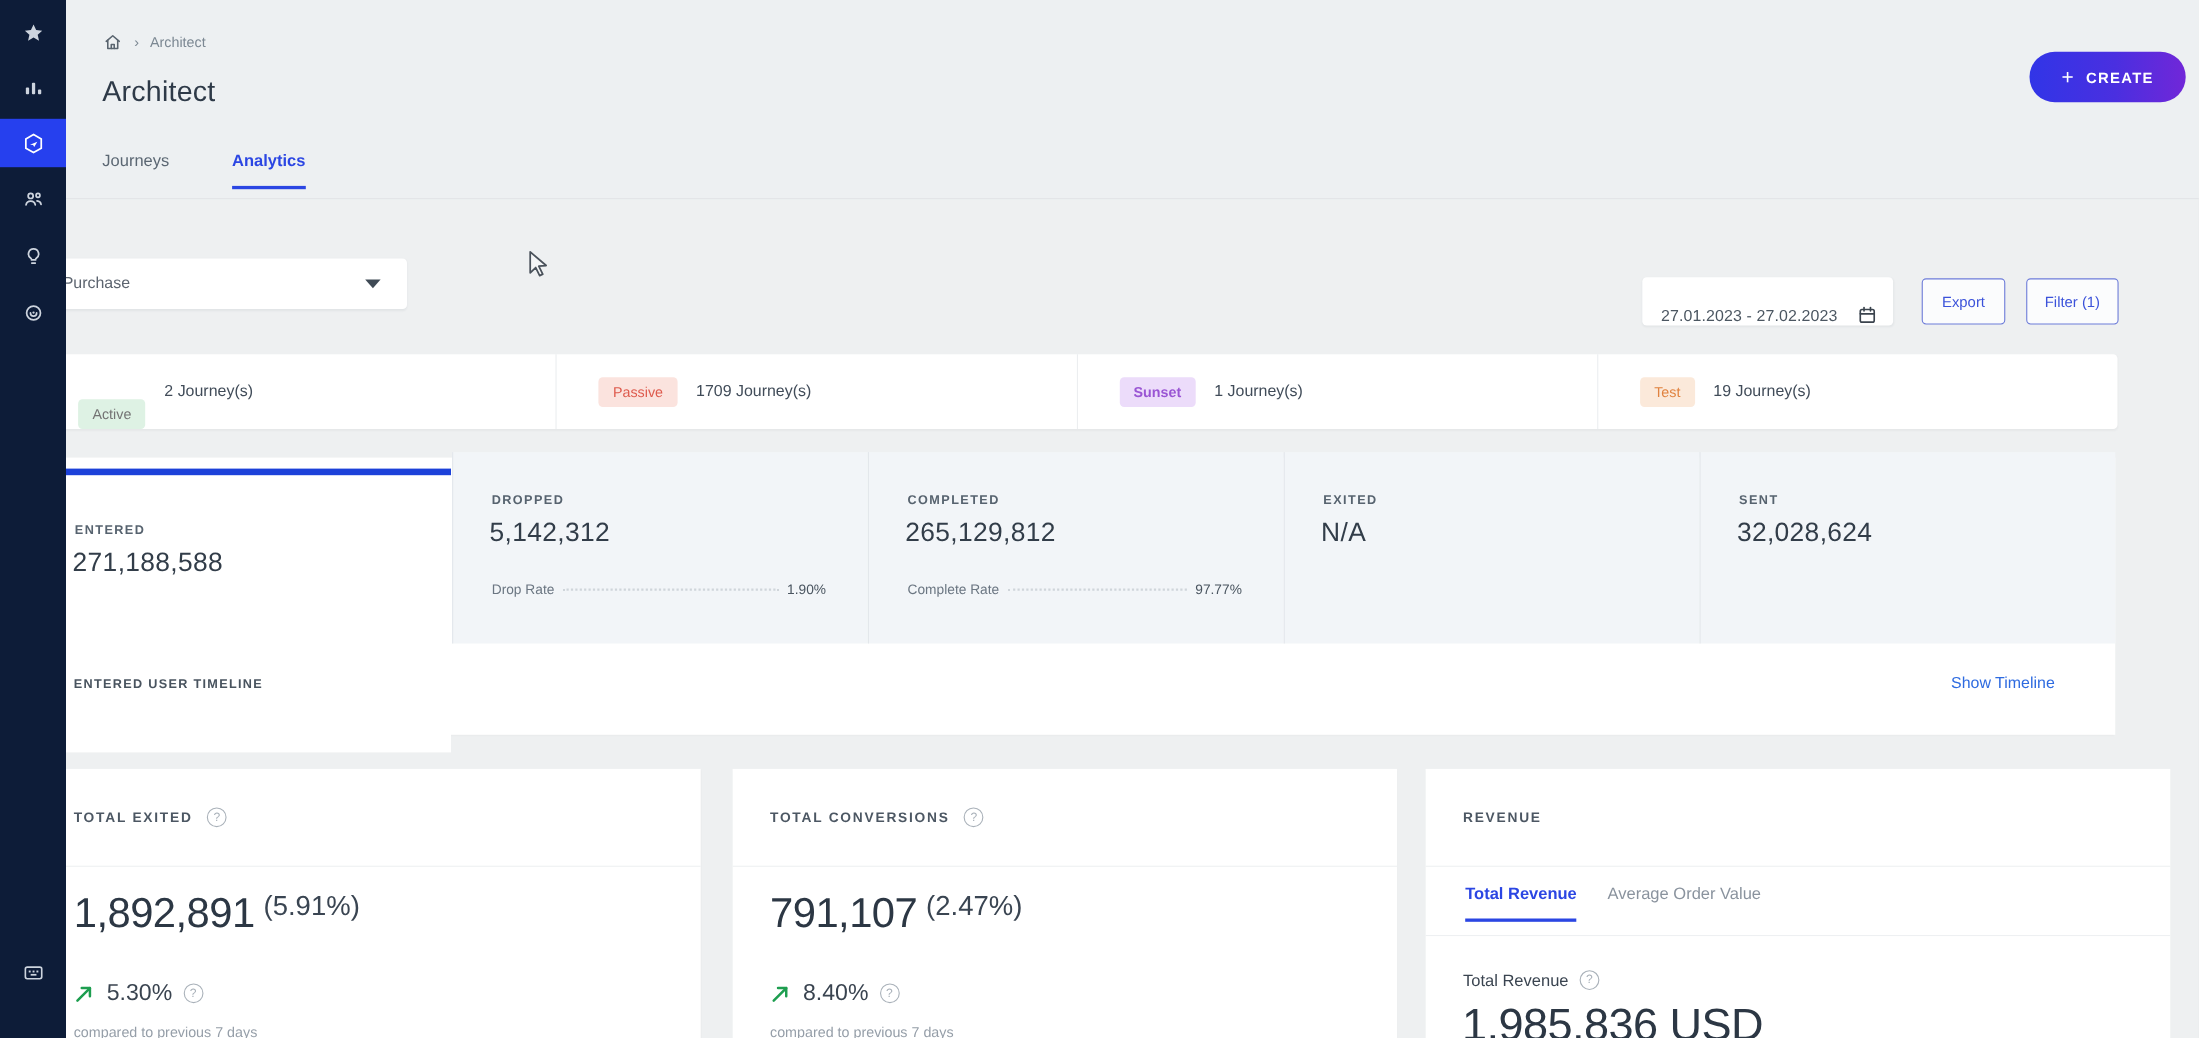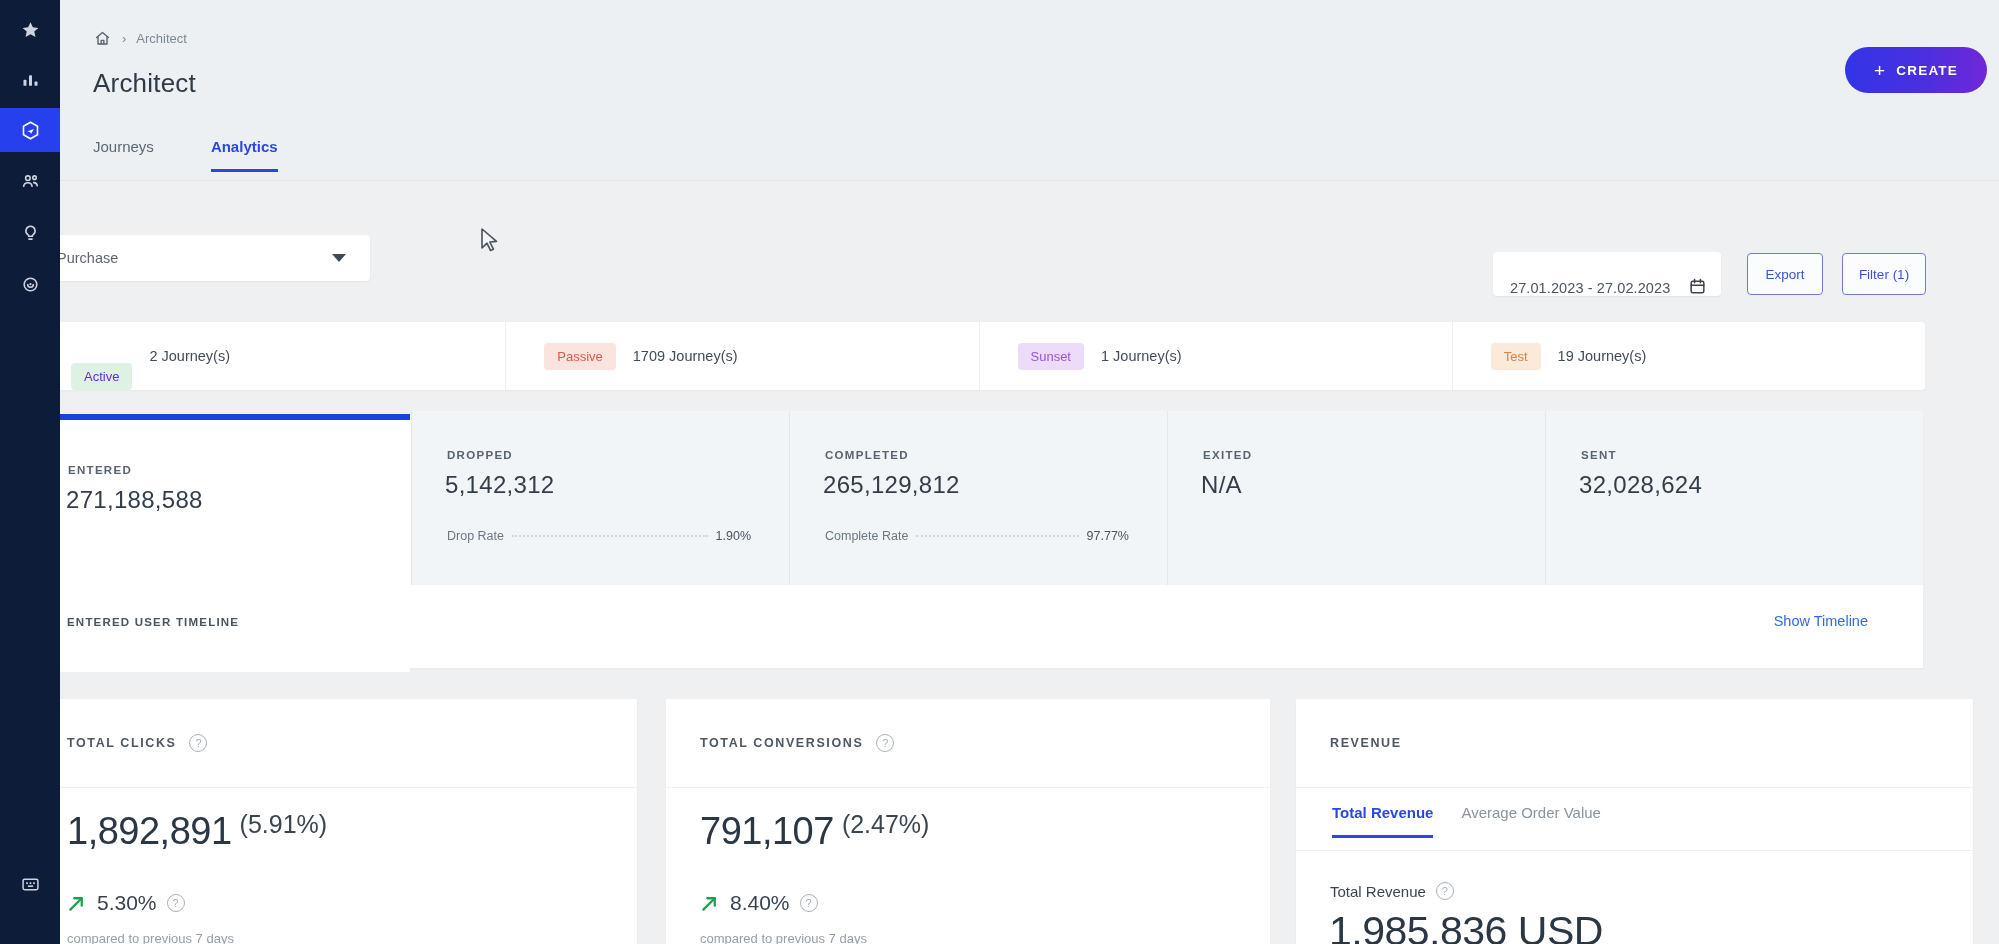--- a/index.html
+++ b/index.html
@@ -59,33 +59,33 @@
   .filter-btn { left:1842px; width:84px; }
 
   
   .badges-card { position:absolute; left:33px; top:322px; width:1892px; height:68px;
                  background:#ffffff; border-radius:4px; display:flex;
                  box-shadow:0 1px 2px rgba(40,50,60,.04); }
   .badge-section { flex:1; display:flex; align-items:center; padding-left:38px;
                    border-right:1px solid #ecEEF0; }
   .badge-section:last-child { border-right:none; }
   .badge-pill { font-size:13px; padding:6px 13px; border-radius:4px; }
-  .badge-pill.b-active  { background:#def2e4; color:#6d28d9;margin-top:40px; }
+  .badge-pill.b-active  { background:#def2e4; color:#737373;margin-top:40px; }
   .badge-pill.b-passive { background:#fbe3de; color:#de5a4d; }
-  .badge-pill.b-sunset  { background:#ecdcfa; color:#9a55d4; }
+  .badge-pill.b-sunset  { background:#ecdcfa; color:#9a55d4;font-weight:bold; }
   .badge-pill.b-test    { background:#fbe9da; color:#e0823f; }
   .badge-count { font-size:14.5px; color:#414c59; margin-left:17px; }
 
   
   .stats-panel { position:absolute; left:33px; top:410px; width:1890px; height:258px; }
   .stats-white { position:absolute; left:0; top:6px; width:100%; height:252px;
                  background:#ffffff; box-shadow:0 1px 2px rgba(40,50,60,.04); }
   .stat-tab { position:absolute; top:1px; width:378px; height:174px;
               background:#f2f5f8; border-left:1px solid #e3e7eb; cursor:pointer; }
-  .stat-tab.active { top:4px; height:258px; background:#ffffff; border-left:none;
+  .stat-tab.active { top:16px; height:258px; background:#ffffff; border-left:none;
                      border-top:6px solid #1c41d9; }
   .stat-label { position:absolute; left:35px; top:38px; font-size:11.5px;
                 font-weight:700; letter-spacing:1.3px; color:#57636f; }
   .stat-tab.active .stat-label { top:44px; }
   .stat-value { position:absolute; left:33px; top:60px; font-size:24px;
                 color:#323d49; font-weight:500; letter-spacing:.3px; }
   .stat-tab.active .stat-value { top:66px; }
   .rate-row { position:absolute; left:35px; right:38px; top:118px;
               display:flex; align-items:baseline; }
   .rate-label { font-size:12.5px; color:#6b7682; padding-right:8px; }
@@ -279,21 +279,21 @@
       <div class="stat-label">SENT</div>
       <div class="stat-value">32,028,624</div>
     </div>
 
     <div class="timeline-title">ENTERED USER TIMELINE</div>
     <div class="show-timeline">Show Timeline</div>
   </div>
 
   <div class="metric-card card-1">
     <div class="card-header">
-      <span class="card-title">TOTAL CLICKS</span>
+      <span class="card-title">TOTAL EXITED</span>
       <span class="help-icon">?</span>
     </div>
     <div class="big-row">
       <span class="big-number">1,892,891</span>
       <span class="big-share">(5.91%)</span>
     </div>
     <div class="delta-row">
       <svg viewBox="0 0 24 24" fill="none" stroke="#1e9e50" stroke-width="2.6" stroke-linecap="round" stroke-linejoin="round">
           <path d="M5 19L18 6"></path>
           <path d="M9.5 6H18v8.5"></path>

